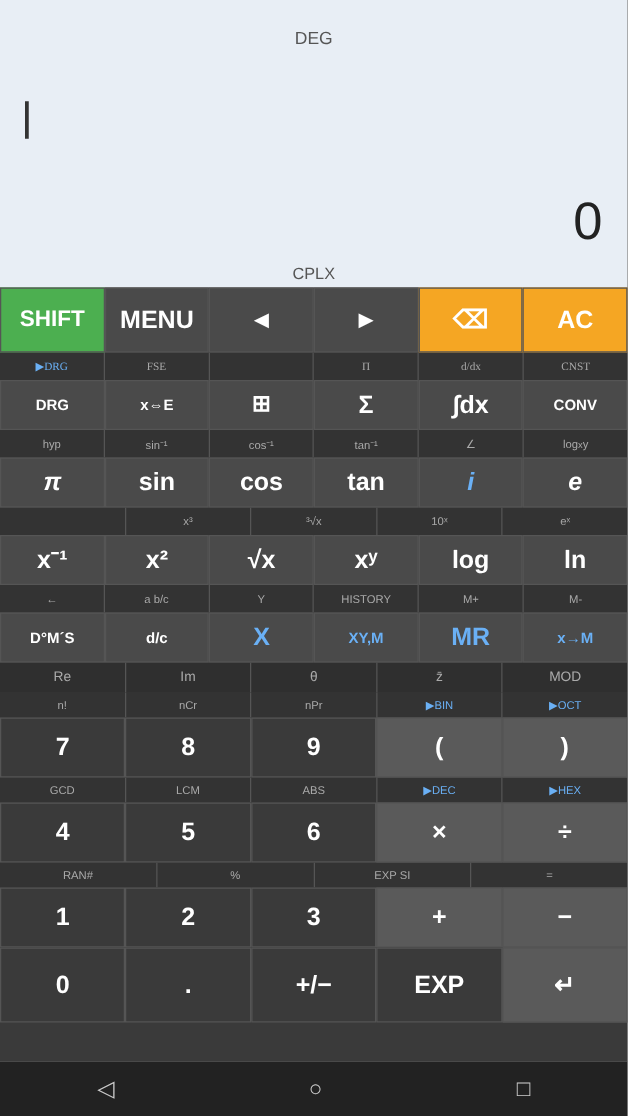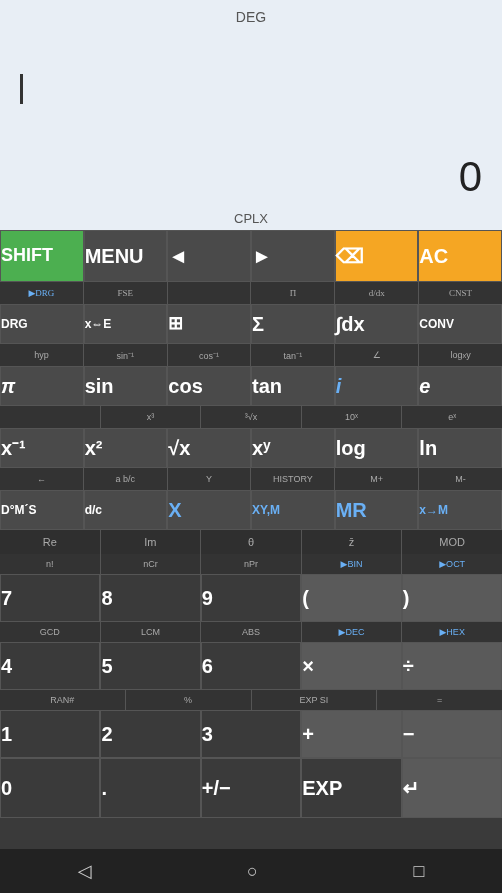--- a/index.html
+++ b/index.html
@@ -18,21 +18,21 @@
       background: #e8eef5;
       flex: 0 0 230px;
       display: flex;
       flex-direction: column;
       position: relative;
     }
     #deg-label {
       text-align: center;
       font-size: 14px;
       color: #555;
-      padding-top: 9px;
+      padding-top: 22px;
     }
     #cursor-line {
       flex: 1;
       display: flex;
       align-items: center;
       padding-left: 20px;
     }
     #cursor {
       width: 3px;
       height: 30px;
@@ -63,20 +63,21 @@
     
     .key-row {
       display: flex;
       flex: 1;
     }
 
     .key {
       flex: 1;
       display: flex;
       flex-direction: column;
+      align-items: center;
       justify-content: center;
       border: 1px solid #555;
       cursor: pointer;
       position: relative;
       min-height: 0;
     }
 
     .key-main {
       font-size: 20px;
       font-weight: bold;

